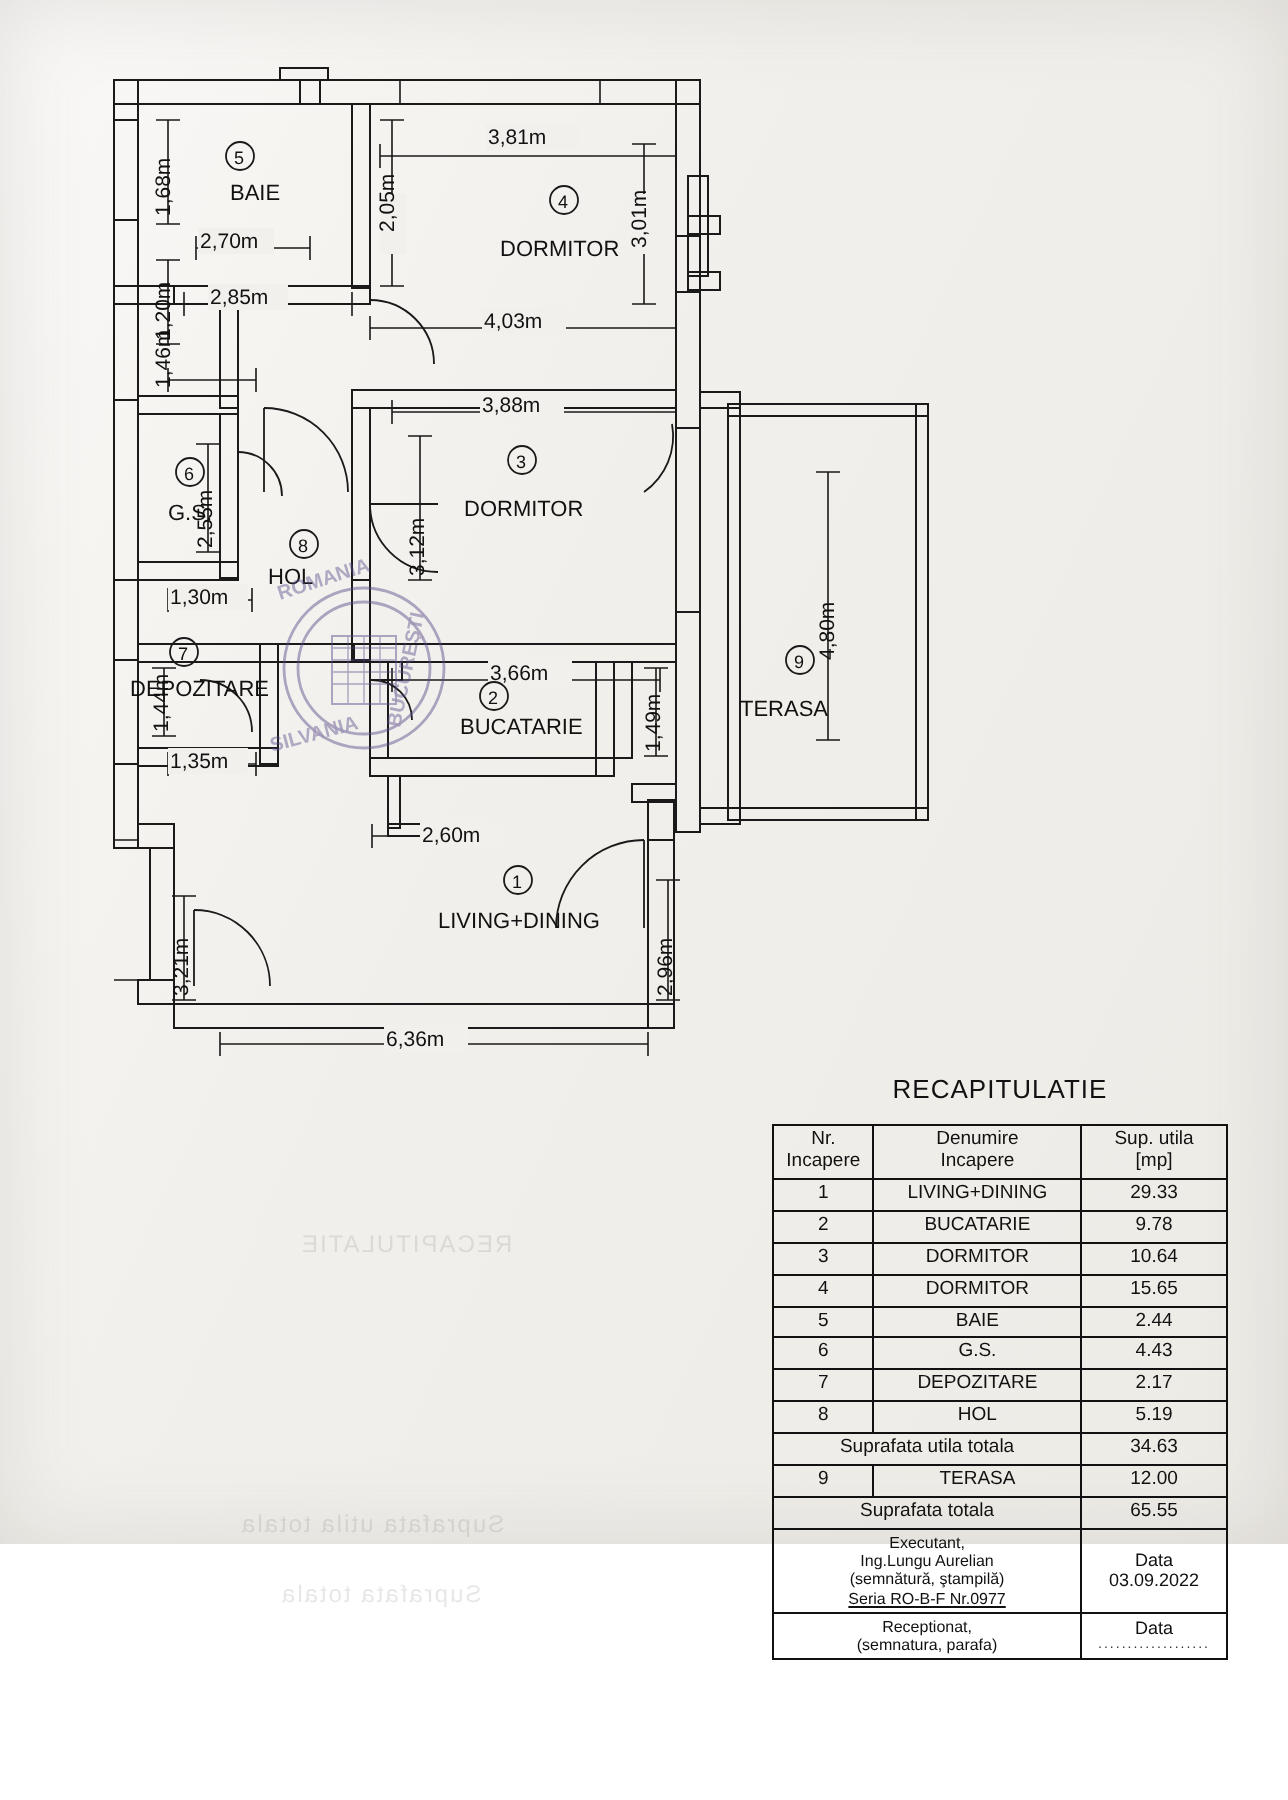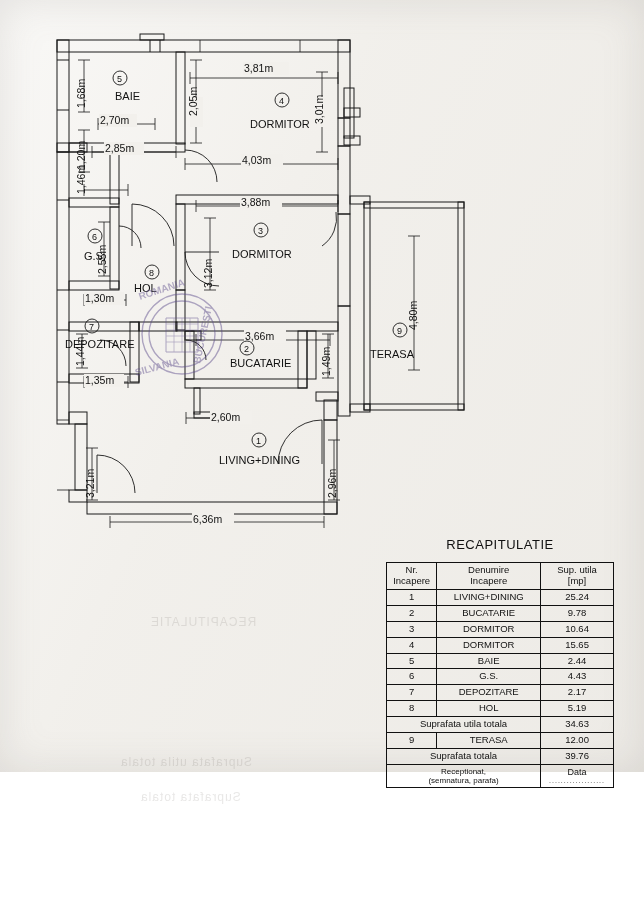--- a/index.html
+++ b/index.html
@@ -374,21 +374,21 @@
         <th class="col-area">
           <div>Sup. utila</div>
           <div>[mp]</div>
         </th>
       </tr>
     </thead>
     <tbody>
       <tr>
         <td>1</td>
         <td>LIVING+DINING</td>
-        <td>25.24</td>
+        <td>29.33</td>
       </tr>
       <tr>
         <td>2</td>
         <td>BUCATARIE</td>
         <td>9.78</td>
       </tr>
       <tr>
         <td>3</td>
         <td>DORMITOR</td>
         <td>10.64</td>
@@ -422,21 +422,33 @@
         <td colspan="2">Suprafata utila totala</td>
         <td>34.63</td>
       </tr>
       <tr>
         <td>9</td>
         <td>TERASA</td>
         <td>12.00</td>
       </tr>
       <tr class="totrow">
         <td colspan="2">Suprafata totala</td>
-        <td>39.76</td>
+        <td>65.55</td>
+      </tr>
+      <tr>
+        <td colspan="2" class="signbox">
+          <div style="text-align:center">Executant,</div>
+          <div>Ing.Lungu Aurelian</div>
+          <div>(semnătură, ştampilă)</div>
+          <div class="u">Seria RO-B-F Nr.0977</div>
+        </td>
+        <td class="center-small">
+          <div>Data</div>
+          <div>03.09.2022</div>
+        </td>
       </tr>
       <tr>
         <td colspan="2" class="signbox">
           <div>Receptionat,</div>
           <div>(semnatura, parafa)</div>
         </td>
         <td class="center-small">
           <div>Data</div>
           <div class="dots">...................</div>
         </td>

